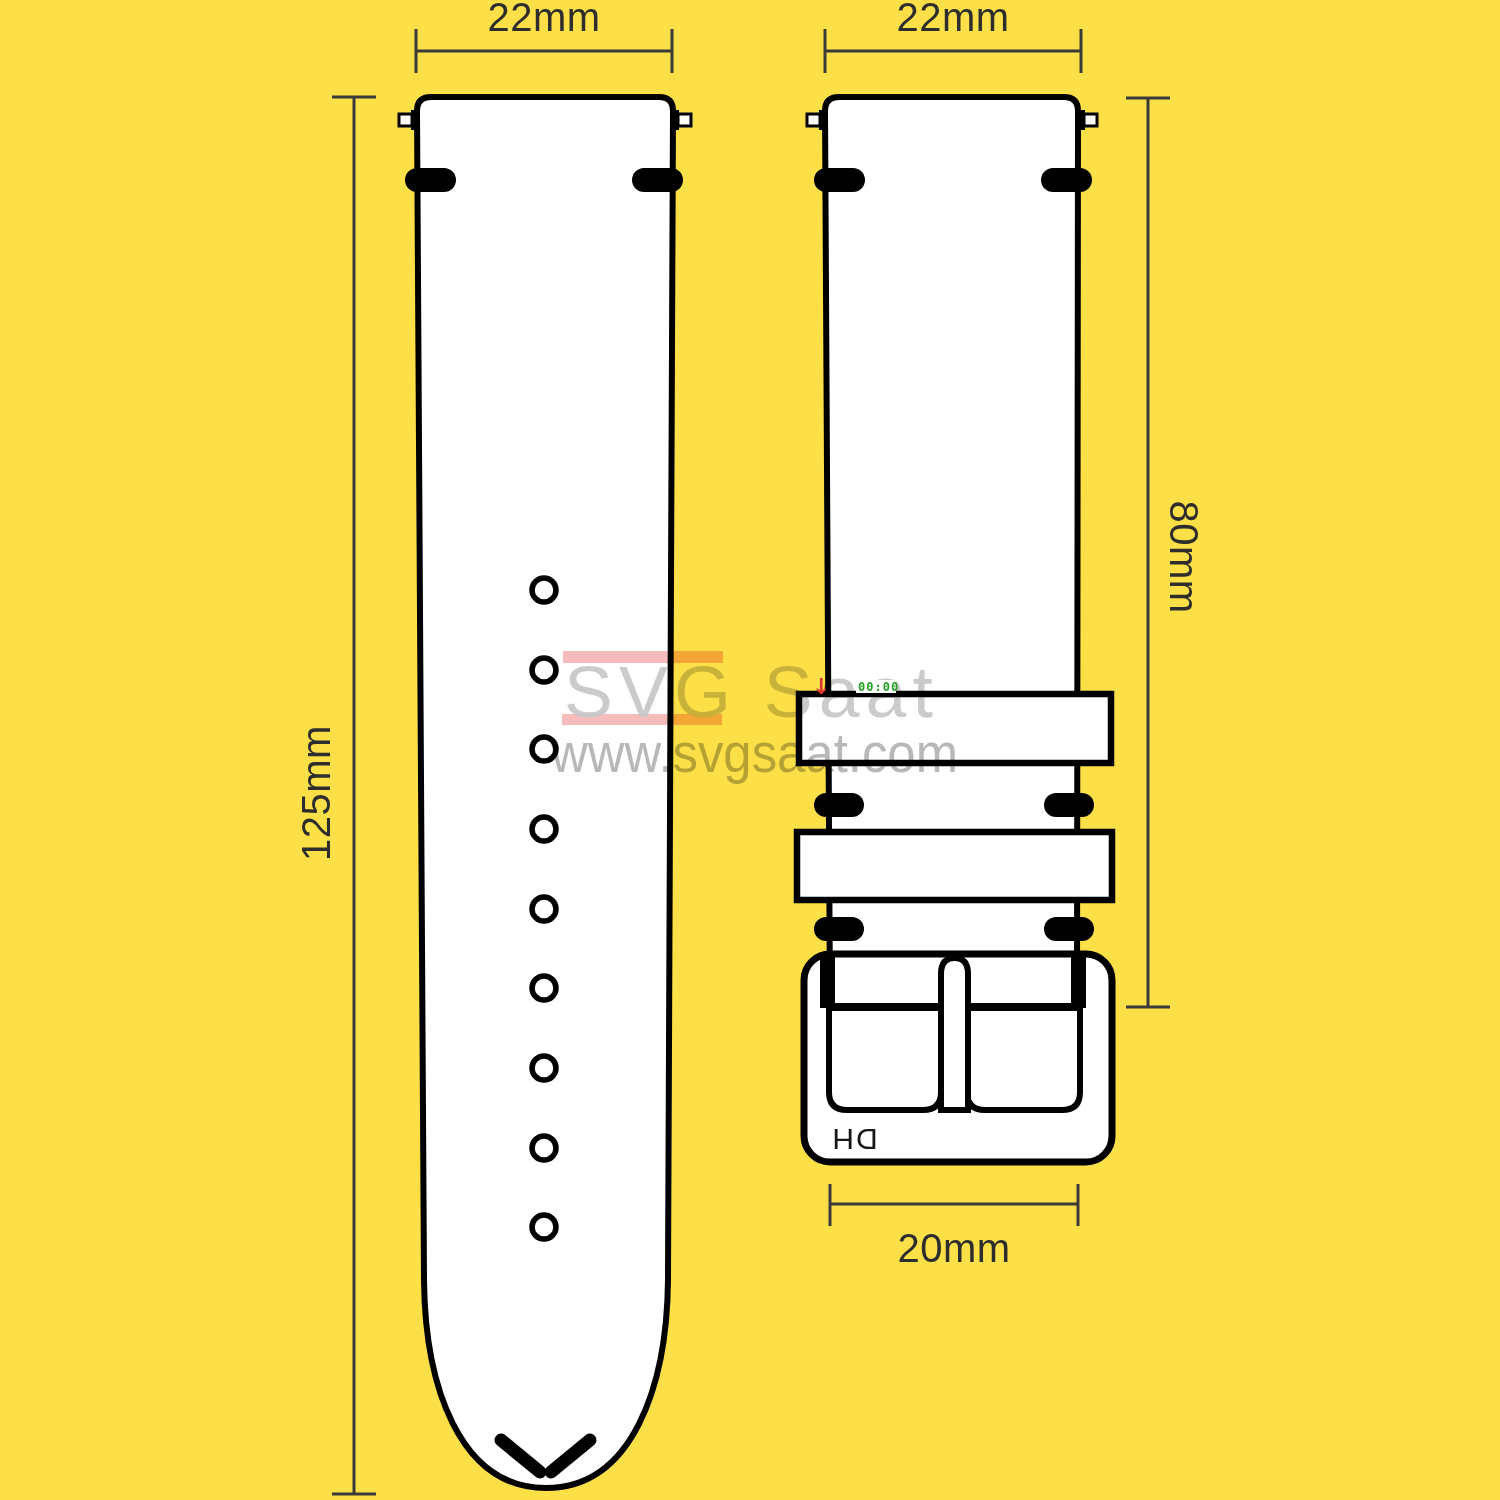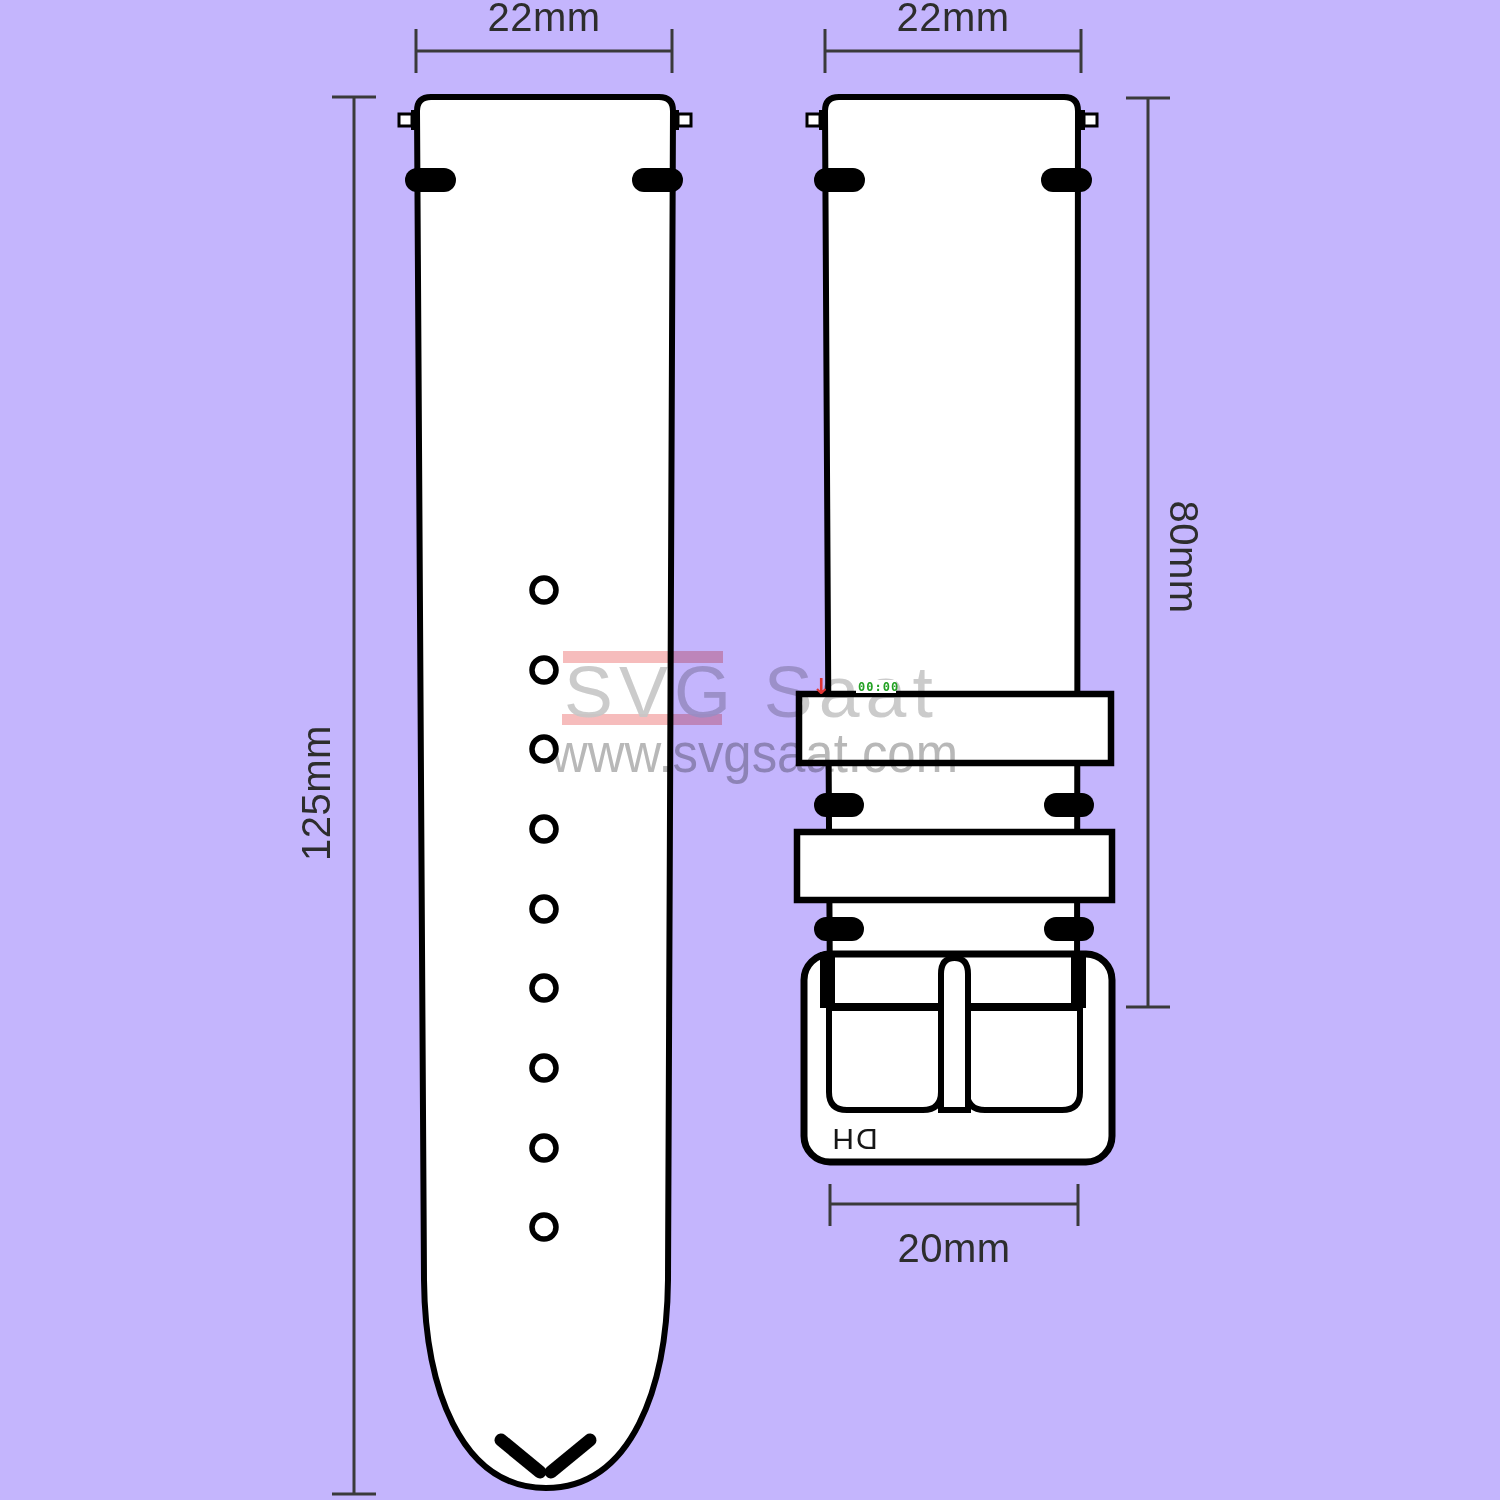--- a/index.html
+++ b/index.html
@@ -1,16 +1,16 @@
 <!DOCTYPE html>
 <html><head>
 <meta charset="utf-8">
 <style>
   html,body{margin:0;padding:0;background:#ffffff;}
-  #stage{position:relative;width:1500px;height:1500px;background:#c4b5fd;overflow:hidden;
+  #stage{position:relative;width:1500px;height:1500px;background:#fde047;overflow:hidden;
          font-family:"Liberation Sans", sans-serif;}
   svg{position:absolute;left:0;top:0;}
   .dimline{stroke:#3a3a3a;stroke-width:3;fill:none;}
   .dimtext{fill:#2d2d2d;font-size:40px;font-weight:300;letter-spacing:0.5px;
            font-family:"Liberation Sans", sans-serif;}
   .outline{fill:#ffffff;stroke:#000000;stroke-width:6;stroke-linejoin:round;}
   .keeper{fill:#ffffff;stroke:#000000;stroke-width:6.5;}
   .stitch{fill:#000000;stroke:none;}
   .hole{fill:#ffffff;stroke:#000000;stroke-width:5.5;}
   .pin-tip{fill:#ffffff;stroke:#000000;stroke-width:3;}

